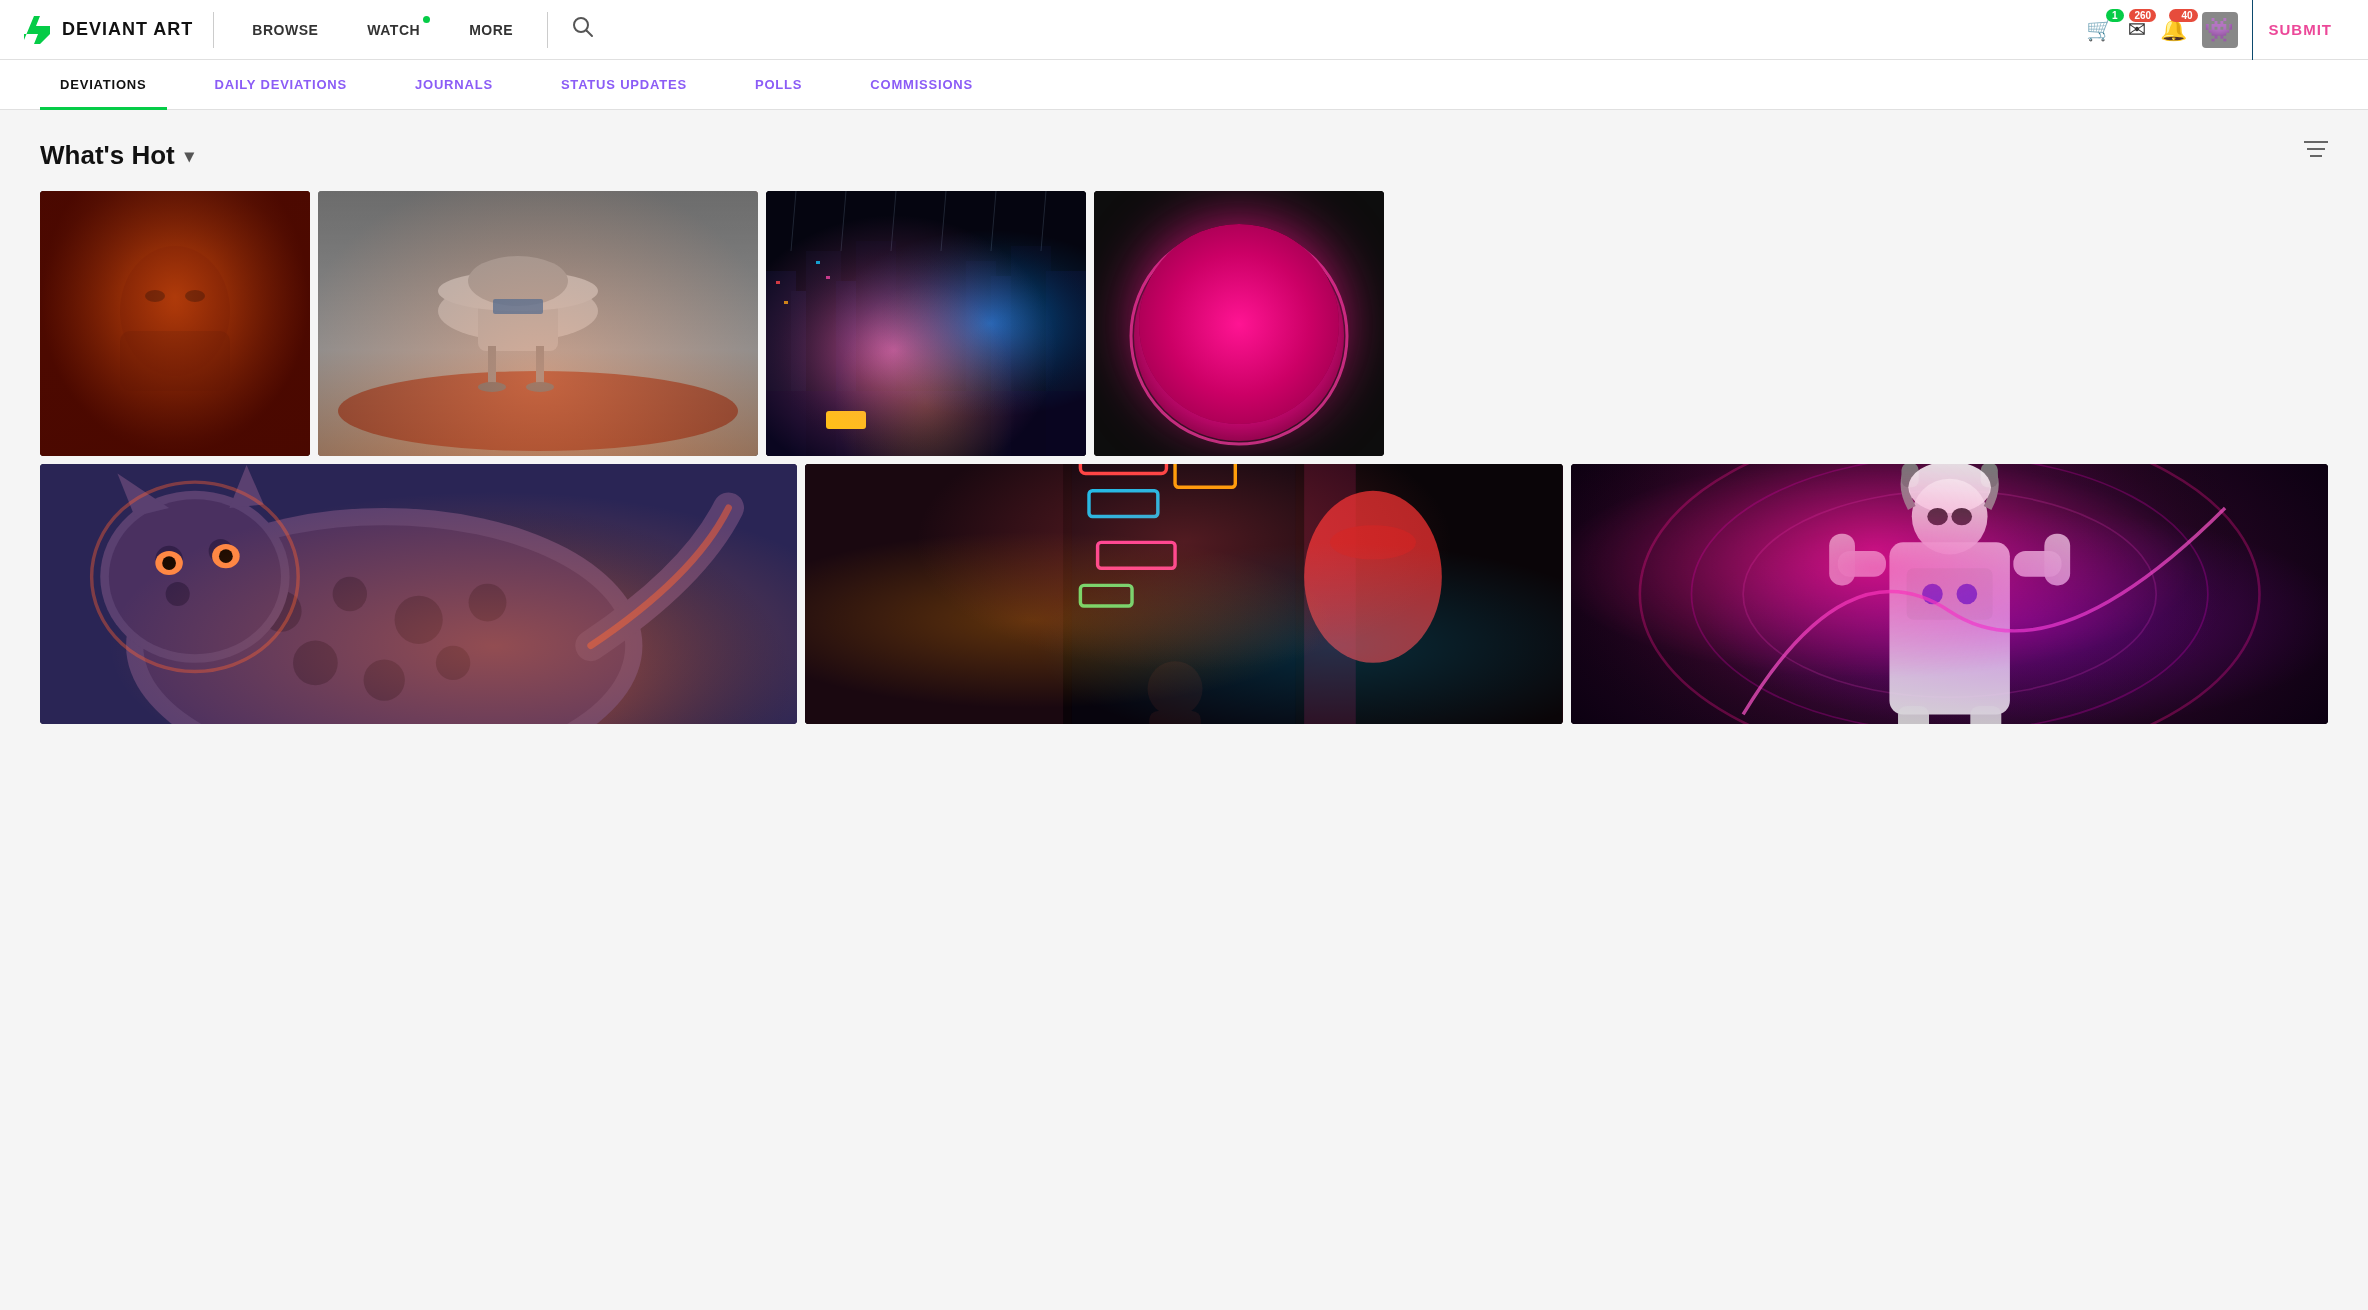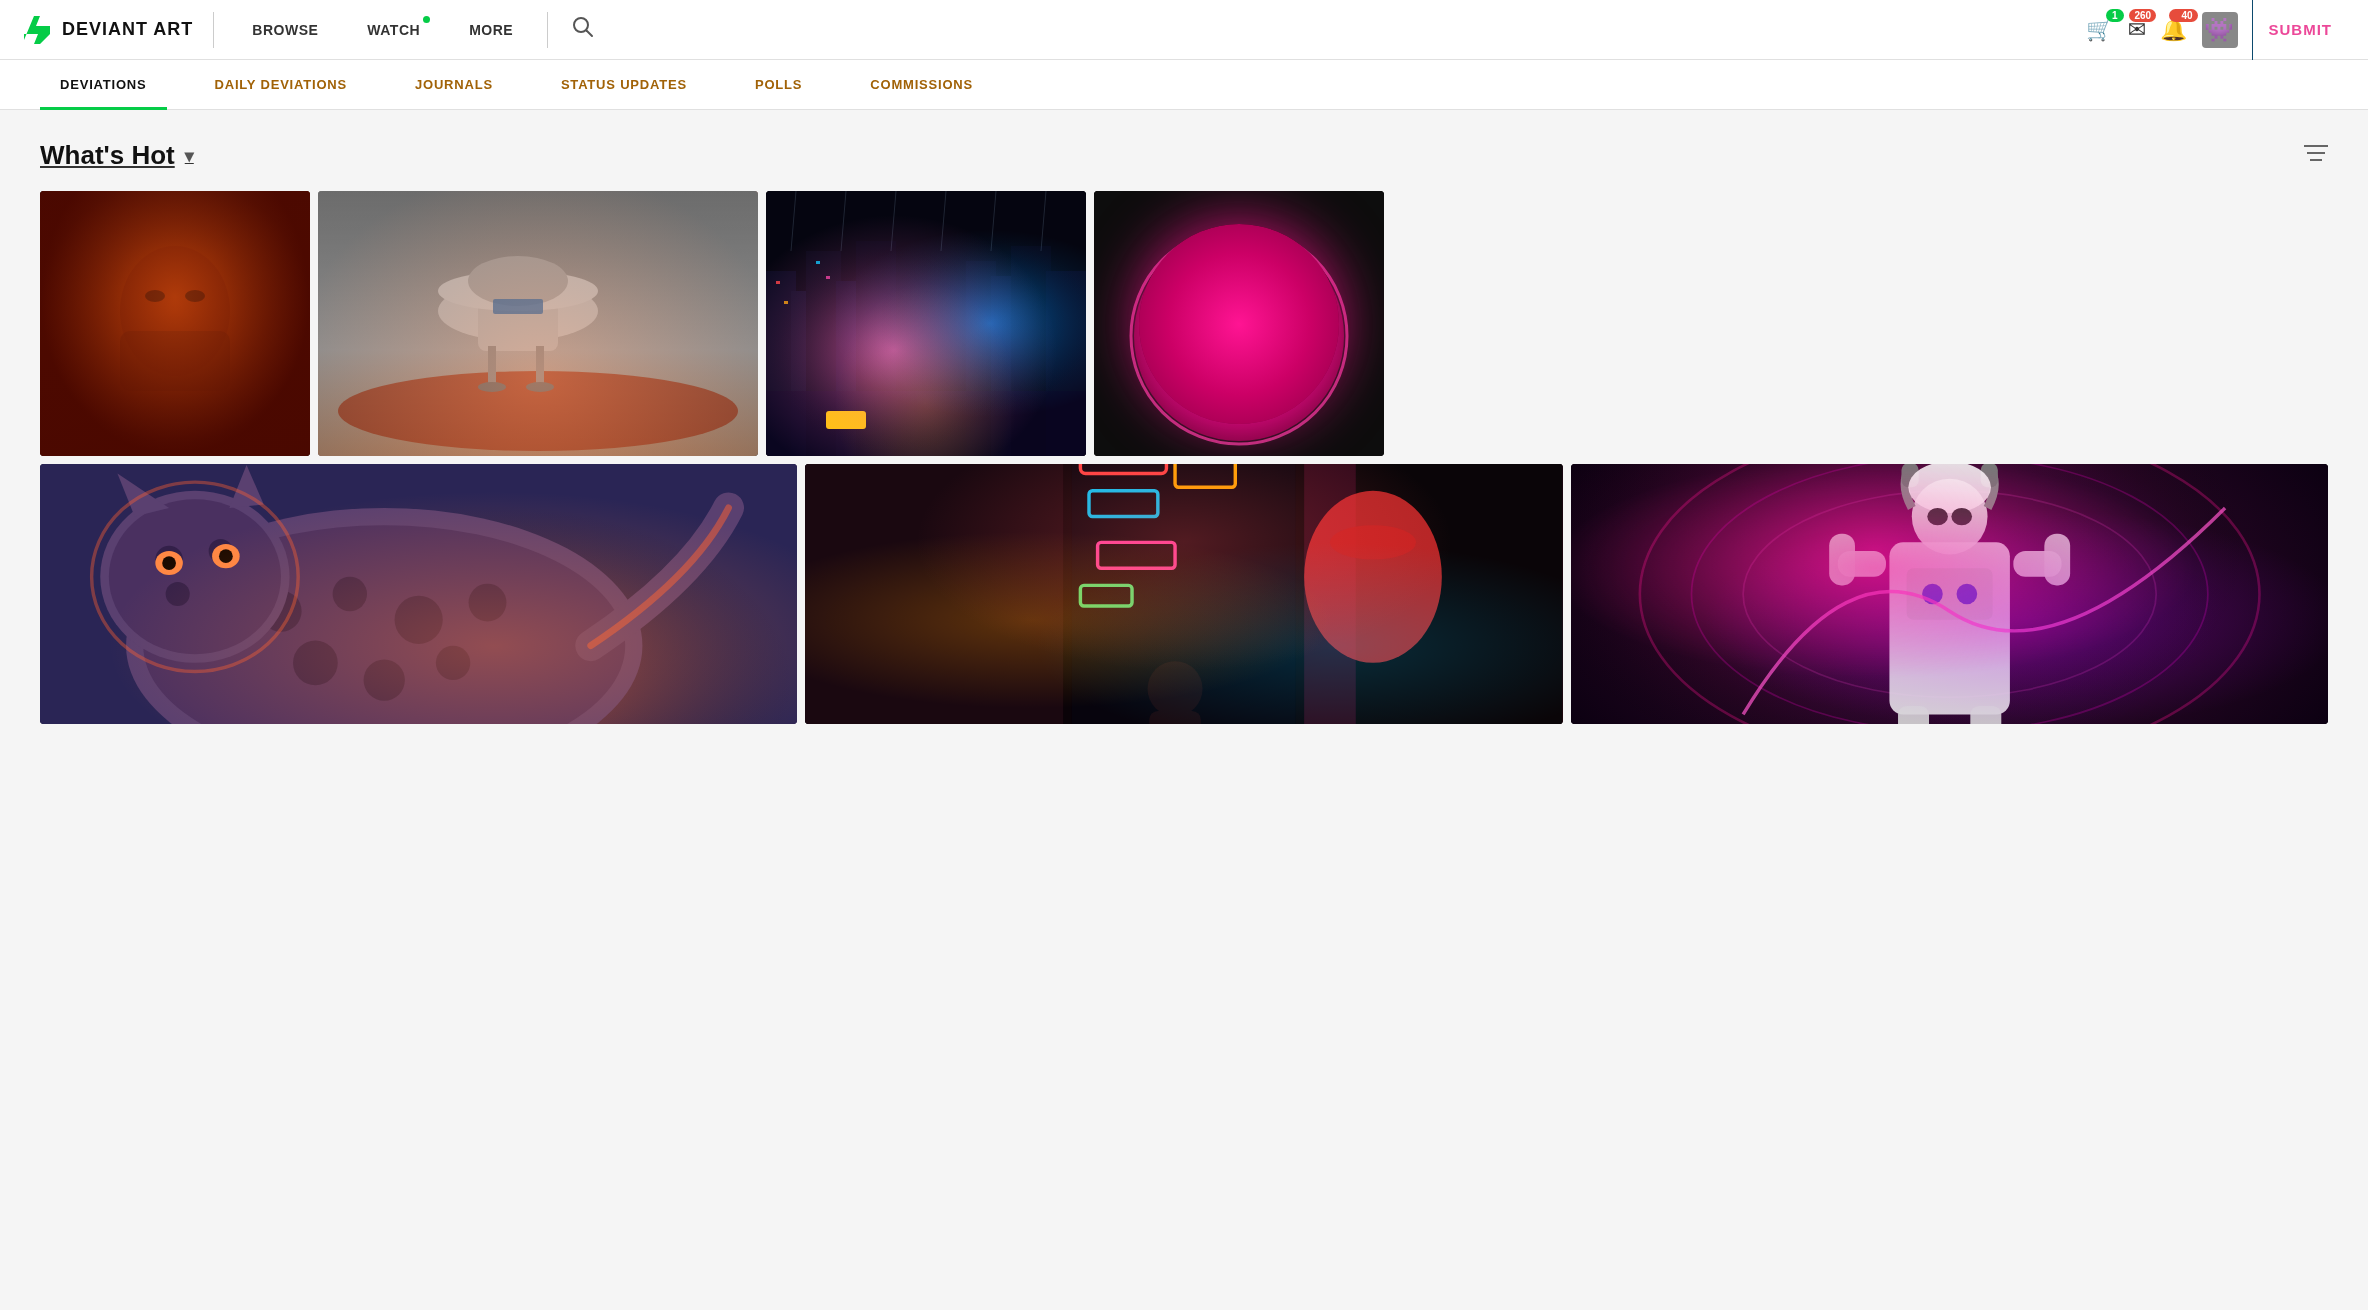--- a/index.html
+++ b/index.html
@@ -146,21 +146,21 @@
       gap: 28px;
     }
     .sub-nav-item {
       padding: 0 20px;
       height: 50px;
       display: flex;
       align-items: center;
       font-size: 13px;
       font-weight: 600;
       letter-spacing: 0.8px;
-      color: #a16207;
+      color: #8b5cf6;
       cursor: pointer;
       position: relative;
       text-transform: uppercase;
     }
     .sub-nav-item.active {
       color: #111;
     }
     .sub-nav-item.active::after {
       content: '';
       position: absolute;
@@ -172,24 +172,23 @@
     }
 
     
     .main-content {
       padding: 30px 40px;
     }
 
     
     .section-header {
       display: flex;
-      align-items: center;
+      align-items: flex-start;
       justify-content: space-between;
       margin-bottom: 20px;
-      text-decoration: underline;
     }
     .section-title {
       display: flex;
       align-items: center;
       gap: 10px;
       font-size: 26px;
       font-weight: 700;
       color: #111;
       cursor: pointer;
     }

